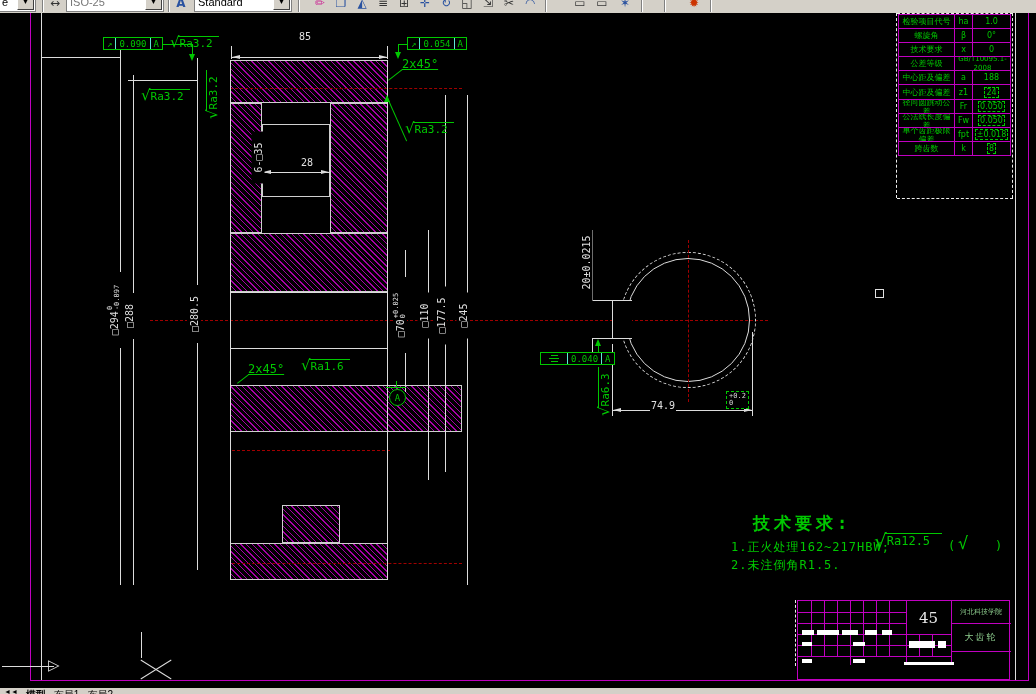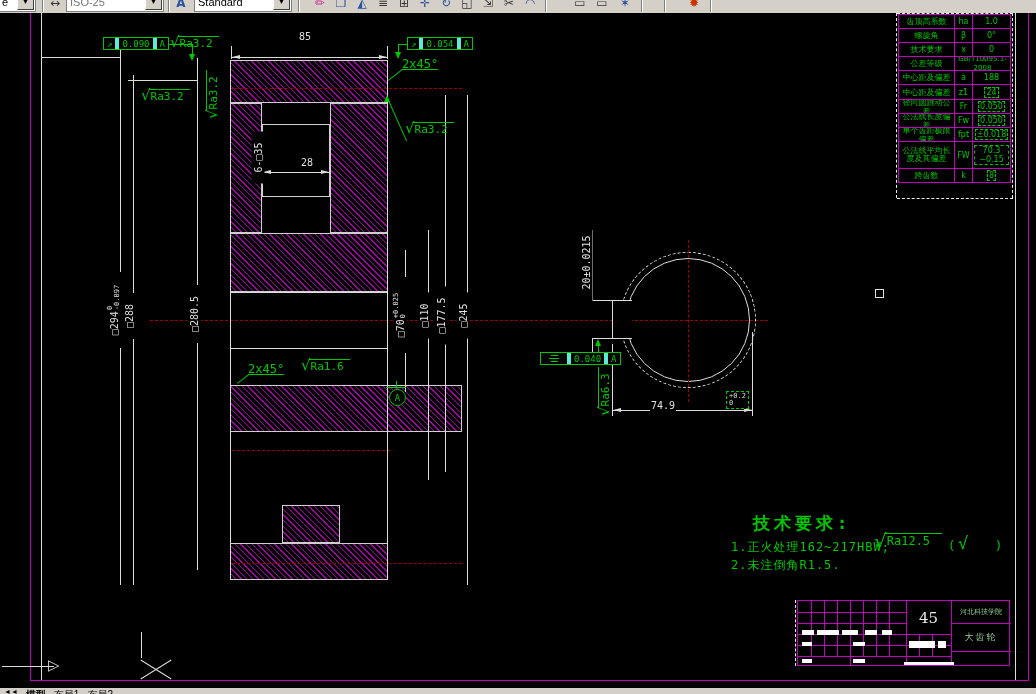--- a/index.html
+++ b/index.html
@@ -25,21 +25,21 @@
   .hatch{position:absolute;background:repeating-linear-gradient(45deg,transparent 0 3px,#a800a8 3px 4px);
        border:1px solid #cfcfcf;box-sizing:border-box;z-index:1}
   .wt{position:absolute;color:#e0e0e0;font:10px "DejaVu Sans Mono",monospace;background:#000;z-index:5;line-height:11px;padding:0 1px}
   .gt{position:absolute;color:#00c800;background:transparent;z-index:5;font:12px "DejaVu Sans Mono",monospace}
   .vd{position:absolute;display:flex;align-items:center;justify-content:center;background:#000;
       transform:rotate(-90deg);color:#e0e0e0;font:10px "DejaVu Sans Mono",monospace;z-index:5;white-space:nowrap;padding:0 1px}
   .tol{display:inline-flex;flex-direction:column;font-size:7px;line-height:7px;margin-left:1px}
   .tol i{font-style:normal}
   .fcf{position:absolute;display:flex;border:1px solid #00c800;height:13px;color:#00c800;
       font:9px "DejaVu Sans Mono",monospace;background:#000;z-index:6;box-sizing:border-box}
-  .fcf span{display:flex;align-items:center;padding:0 3px;border-left:4px solid #5eead4}
+  .fcf span{display:flex;align-items:center;padding:0 3px;border-left:1px solid #5eead4}
   .fcf span:first-child{border-left:none}
   .ra{position:absolute;color:#00c800;display:flex;align-items:flex-start;z-index:6;background:transparent}
   .ra .chk{font-size:15px;line-height:13px;margin-right:-2px;font-family:"DejaVu Sans",sans-serif}
   .ra .lab{border-top:1px solid #00c800;font:11px "DejaVu Sans Mono",monospace;padding:0 6px 0 2px}
   .vra{position:absolute;display:flex;align-items:flex-start;transform:rotate(-90deg);z-index:6;color:#00c800}
   .vra .chk{font-size:15px;line-height:13px;margin-right:-2px}
   .vra .lab{border-top:1px solid #00c800;font:11px "DejaVu Sans Mono",monospace;padding:0 6px 0 2px}
   .datum{position:absolute;width:15px;height:15px;border:1px solid #00c800;border-radius:50%;color:#00c800;
       font:9px "DejaVu Sans Mono",monospace;display:flex;align-items:center;justify-content:center;background:#000;z-index:6}
   .tri-d{position:absolute;width:0;height:0;border-left:3px solid transparent;border-right:3px solid transparent;border-top:7px solid #00c800;z-index:6}
@@ -55,21 +55,21 @@
   .pt{position:absolute;left:898px;top:14px;width:113px;border:1px solid #c000c0;font-size:8px;color:#00c800;
       background:#000;z-index:6;box-sizing:border-box}
   .ptr{display:flex;border-top:1px solid #c000c0;align-items:stretch}
   .ptr:first-child{border-top:none}
   .pc{overflow:hidden;display:flex;align-items:center;justify-content:center;border-left:1px solid #c000c0;
       padding:0 1px;text-align:center;box-sizing:border-box;line-height:9px}
   .pc:first-child{border-left:none}
   .c1{width:55px}.c2{width:18px}.c3{flex:1}
   .dv{border:1px dashed #00c800;padding:0 1px;white-space:nowrap;max-width:100%;overflow:hidden}
   
-  .tblk{position:absolute;left:797px;top:600px;width:213px;height:66px;border:1px solid #c000c0;box-sizing:border-box;z-index:6;background:#000}
+  .tblk{position:absolute;left:797px;top:600px;width:213px;height:80px;border:1px solid #c000c0;box-sizing:border-box;z-index:6;background:#000}
   .tl{position:absolute;background:#c000c0}
   .wb{position:absolute;background:#fff;z-index:2}
   .tbx{position:absolute;color:#8fcf8f;display:flex;align-items:center;justify-content:center;overflow:hidden}
   
   .sb{position:absolute;left:0;top:688px;width:1036px;height:6px;background:#d4d0c8;overflow:hidden;z-index:9}
   .sb .tabs{position:absolute;left:4px;top:0;display:flex;gap:8px;font:10px "Liberation Sans",sans-serif;color:#000;align-items:flex-start}
 </style>
 </head>
 <body>
 
@@ -301,21 +301,21 @@
   <div class="gt" style="left:948px;top:539px">(</div>
   <div class="gt" style="left:958px;top:533px;font-size:17px">√</div>
   <div class="gt" style="left:995px;top:539px">)</div>
 
   <div class="dwh" style="left:897px;top:13px;width:116px"></div>
   <div class="dwv" style="left:896px;top:13px;height:185px"></div>
   <div class="dwv" style="left:1012px;top:13px;height:185px"></div>
   <div class="dwh" style="left:897px;top:198px;width:116px"></div>
   <div class="pt">
     <div class="ptr" style="height:13px">
-      <div class="pc c1">齿顶高系数</div>
+      <div class="pc c1">检验项目代号</div>
       <div class="pc c2">ha</div>
       <div class="pc c3">1.0</div>
     </div>
     <div class="ptr" style="height:13px">
       <div class="pc c1">螺旋角</div>
       <div class="pc c2">β</div>
       <div class="pc c3">0°</div>
     </div>
     <div class="ptr" style="height:13px">
       <div class="pc c1">技术要求</div>
@@ -350,27 +350,20 @@
       <div class="pc c2">Fw</div>
       <div class="pc c3">
           <span class="dv">0.050</span>
         </div>
     </div>
     <div class="ptr" style="height:13px">
       <div class="pc c1">单个齿距极限偏差</div>
       <div class="pc c2">fpt</div>
       <div class="pc c3">
           <span class="dv">±0.018</span>
-        </div>
-    </div>
-    <div class="ptr" style="height:26px">
-      <div class="pc c1" style="line-height:8px">公法线平均长度及其偏差</div>
-      <div class="pc c2">FW</div>
-      <div class="pc c3">
-          <span class="dv" style="white-space:normal">70.3 −0.15</span>
         </div>
     </div>
     <div class="ptr" style="height:13px">
       <div class="pc c1">跨齿数</div>
       <div class="pc c2">k</div>
       <div class="pc c3">
           <span class="dv">8</span>
         </div>
     </div>
   </div>

